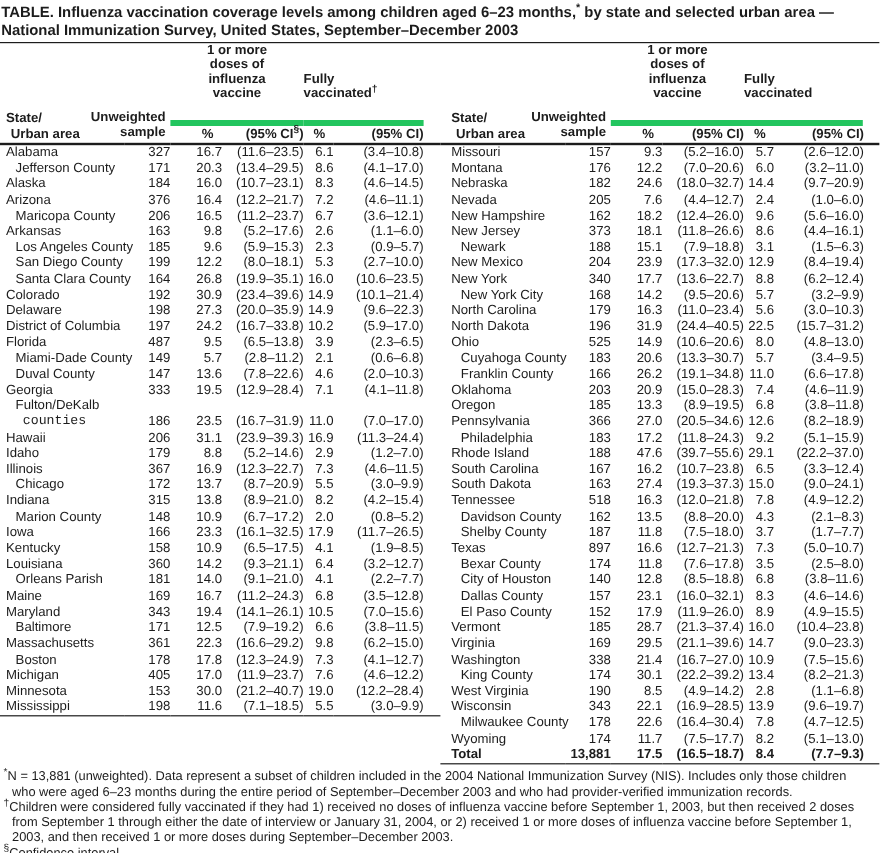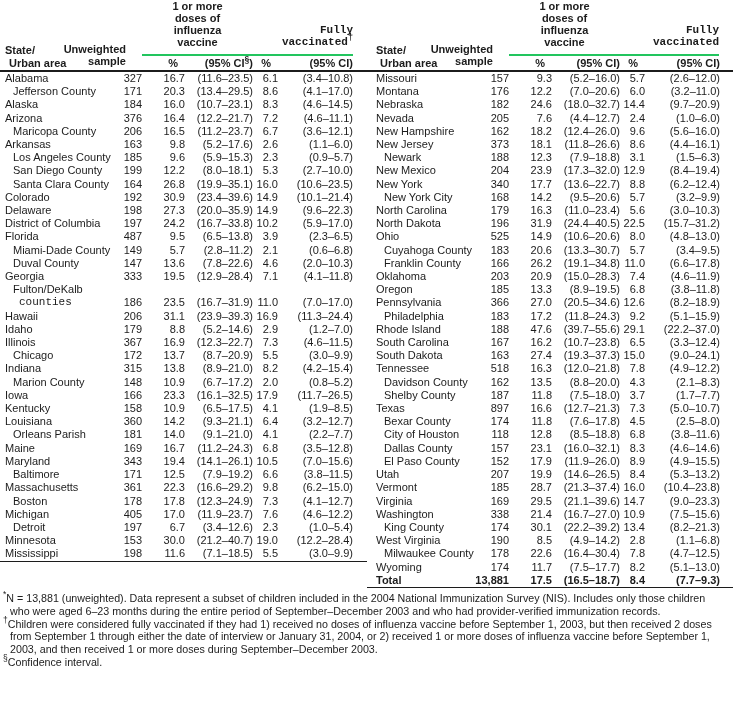--- a/index.html
+++ b/index.html
@@ -31,28 +31,28 @@
   col.col-p1   { width: 43px;  }
   col.col-ci1  { width: 68px;  }
   col.col-p2   { width: 25px;  }
   col.col-ci2  { width: 89px;  }
   #t-right col.col-ci2 { width: 88px; }
 
   thead th { font-weight: bold; font-size: 11px; line-height: 12px; vertical-align: bottom; text-align: left; }
   tr.h1 th { height: 49px; }
   tr.h2 th { height: 15px; border-bottom: 2px solid #1c1c1c; padding-bottom: 1px; }
 
-  .sp .uline { border-bottom: 2px solid #22c55e; padding-bottom: 6px; }
+  .sp .uline { border-bottom: 5px solid #22c55e; padding-bottom: 16px; }
   .uline-pad { margin-right: 14px; }
   .dose-txt  { width: 60px; margin: 0 auto; text-align: center; white-space: normal; }
-  .fully-txt { text-align: right; white-space: normal; font-family: Liberation Mono, monospace; }
+  .fully-txt { text-align: left; white-space: normal; }
   .hsup { font-size: 8.5px; }
 
   .c-n { text-align: right; position: relative; }
-  .pos-r { position: absolute; right: 16px; bottom: 1px; }
+  .pos-r { position: absolute; right: 4px; bottom: 1px; }
   tr.h2 .pos-r { bottom: 3px; }
   .h-pct { text-align: right; padding-right: 7px; }
   .c-ci { text-align: right; }
   .c-last { padding-right: 14px; }
   #t-right .c-last { padding-right: 13px; }
 
   #t-left  .c-area { padding-left: 5px; }
   #t-right .c-area { padding-left: 9px; }
   #t-left  .hB-area { padding-left: 9px; }
   #t-right .hB-area { padding-left: 13px; }
@@ -68,20 +68,21 @@
   
   .footnotes { padding: 4px 16px 0 3px; font-size: 10.7px; line-height: 12.8px; }
   .fn { padding-left: 7px; text-indent: -7px; white-space: normal; }
   .fn sup { font-size: 8.5px; }
 </style>
 </head>
 <body>
 
 <div class="page">
 
+  <div class="title"><span>TABLE. Influenza vaccination coverage levels among children aged 6–23 months,</span><sup>*</sup><span> by state and selected urban area — National Immunization Survey, United States, September–December 2003</span></div>
 
   <div class="tables">
 
     <table id="t-left">
       <colgroup>
           <col class="col-area">
           <col class="col-n">
           <col class="col-p1">
           <col class="col-ci1">
           <col class="col-p2">
@@ -442,30 +443,20 @@
               <div class="l1">Michigan</div>
             </td>
             <td class="c-n">405</td>
             <td class="c-p">17.0</td>
             <td class="c-ci">(11.9–23.7)</td>
             <td class="c-p">7.6</td>
             <td class="c-ci c-last">(4.6–12.2)</td>
           </tr>
           <tr>
             <td class="c-area">
-              <div class="l1 ind">Detroit</div>
-            </td>
-            <td class="c-n">197</td>
-            <td class="c-p">6.7</td>
-            <td class="c-ci">(3.4–12.6)</td>
-            <td class="c-p">2.3</td>
-            <td class="c-ci c-last">(1.0–5.4)</td>
-          </tr>
-          <tr>
-            <td class="c-area">
               <div class="l1">Minnesota</div>
             </td>
             <td class="c-n">153</td>
             <td class="c-p">30.0</td>
             <td class="c-ci">(21.2–40.7)</td>
             <td class="c-p">19.0</td>
             <td class="c-ci c-last">(12.2–28.4)</td>
           </tr>
           <tr>
             <td class="c-area">
@@ -576,21 +567,21 @@
             <td class="c-p">18.1</td>
             <td class="c-ci">(11.8–26.6)</td>
             <td class="c-p">8.6</td>
             <td class="c-ci c-last">(4.4–16.1)</td>
           </tr>
           <tr>
             <td class="c-area">
               <div class="l1 ind">Newark</div>
             </td>
             <td class="c-n">188</td>
-            <td class="c-p">12.3</td>
+            <td class="c-p">15.1</td>
             <td class="c-ci">(7.9–18.8)</td>
             <td class="c-p">3.1</td>
             <td class="c-ci c-last">(1.5–6.3)</td>
           </tr>
           <tr>
             <td class="c-area">
               <div class="l1">New Mexico</div>
             </td>
             <td class="c-n">204</td>
             <td class="c-p">23.9</td>
@@ -778,28 +769,28 @@
             <td class="c-p">7.3</td>
             <td class="c-ci c-last">(5.0–10.7)</td>
           </tr>
           <tr>
             <td class="c-area">
               <div class="l1 ind">Bexar County</div>
             </td>
             <td class="c-n">174</td>
             <td class="c-p">11.8</td>
             <td class="c-ci">(7.6–17.8)</td>
-            <td class="c-p">4.5</td>
+            <td class="c-p">3.5</td>
             <td class="c-ci c-last">(2.5–8.0)</td>
           </tr>
           <tr>
             <td class="c-area">
               <div class="l1 ind">City of Houston</div>
             </td>
-            <td class="c-n">118</td>
+            <td class="c-n">140</td>
             <td class="c-p">12.8</td>
             <td class="c-ci">(8.5–18.8)</td>
             <td class="c-p">6.8</td>
             <td class="c-ci c-last">(3.8–11.6)</td>
           </tr>
           <tr>
             <td class="c-area">
               <div class="l1 ind">Dallas County</div>
             </td>
             <td class="c-n">157</td>
@@ -813,30 +804,20 @@
               <div class="l1 ind">El Paso County</div>
             </td>
             <td class="c-n">152</td>
             <td class="c-p">17.9</td>
             <td class="c-ci">(11.9–26.0)</td>
             <td class="c-p">8.9</td>
             <td class="c-ci c-last">(4.9–15.5)</td>
           </tr>
           <tr>
             <td class="c-area">
-              <div class="l1">Utah</div>
-            </td>
-            <td class="c-n">207</td>
-            <td class="c-p">19.9</td>
-            <td class="c-ci">(14.6–26.5)</td>
-            <td class="c-p">8.4</td>
-            <td class="c-ci c-last">(5.3–13.2)</td>
-          </tr>
-          <tr>
-            <td class="c-area">
               <div class="l1">Vermont</div>
             </td>
             <td class="c-n">185</td>
             <td class="c-p">28.7</td>
             <td class="c-ci">(21.3–37.4)</td>
             <td class="c-p">16.0</td>
             <td class="c-ci c-last">(10.4–23.8)</td>
           </tr>
           <tr>
             <td class="c-area">
@@ -873,20 +854,30 @@
               <div class="l1">West Virginia</div>
             </td>
             <td class="c-n">190</td>
             <td class="c-p">8.5</td>
             <td class="c-ci">(4.9–14.2)</td>
             <td class="c-p">2.8</td>
             <td class="c-ci c-last">(1.1–6.8)</td>
           </tr>
           <tr>
             <td class="c-area">
+              <div class="l1">Wisconsin</div>
+            </td>
+            <td class="c-n">343</td>
+            <td class="c-p">22.1</td>
+            <td class="c-ci">(16.9–28.5)</td>
+            <td class="c-p">13.9</td>
+            <td class="c-ci c-last">(9.6–19.7)</td>
+          </tr>
+          <tr>
+            <td class="c-area">
               <div class="l1 ind">Milwaukee County</div>
             </td>
             <td class="c-n">178</td>
             <td class="c-p">22.6</td>
             <td class="c-ci">(16.4–30.4)</td>
             <td class="c-p">7.8</td>
             <td class="c-ci c-last">(4.7–12.5)</td>
           </tr>
           <tr>
             <td class="c-area">

